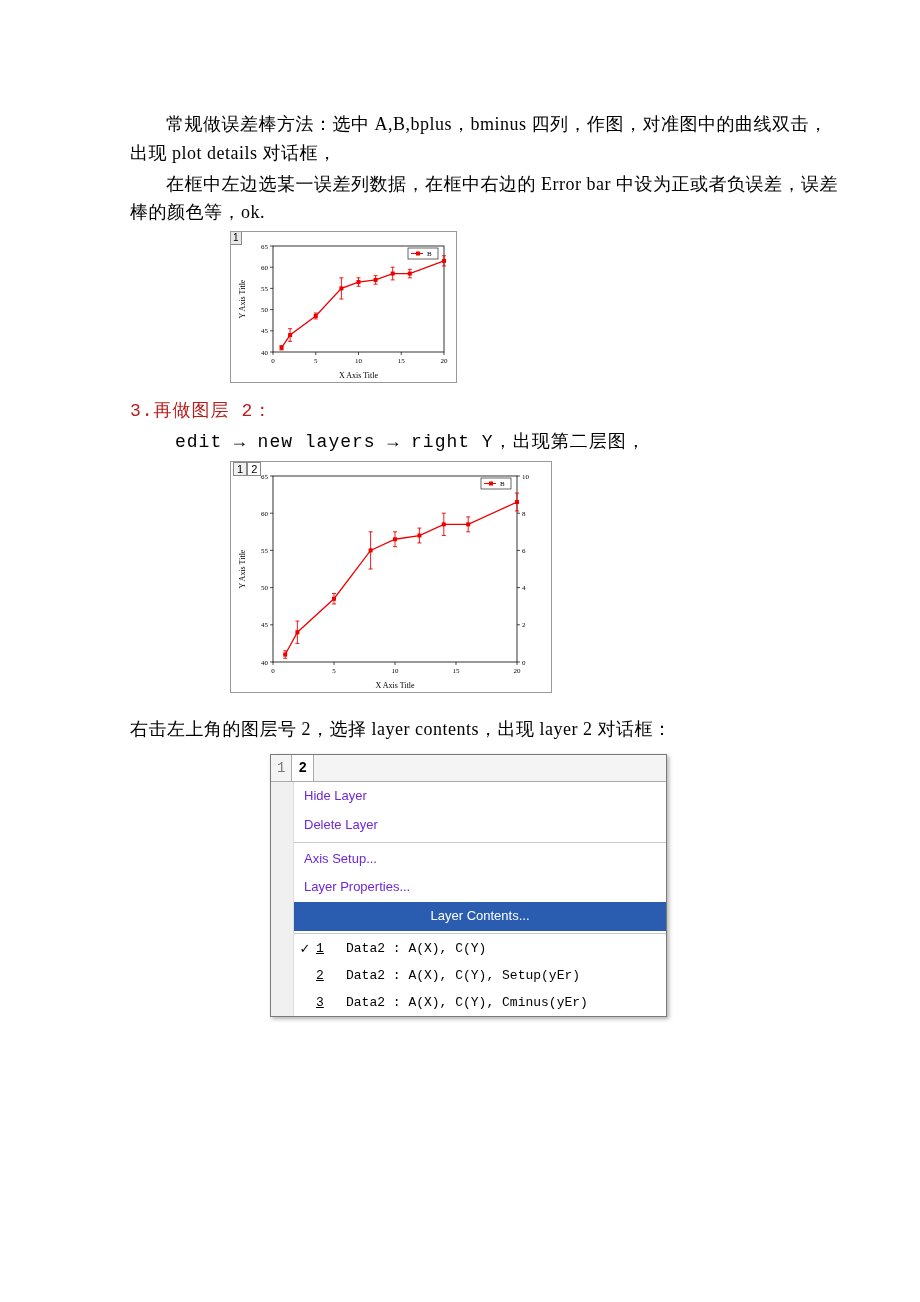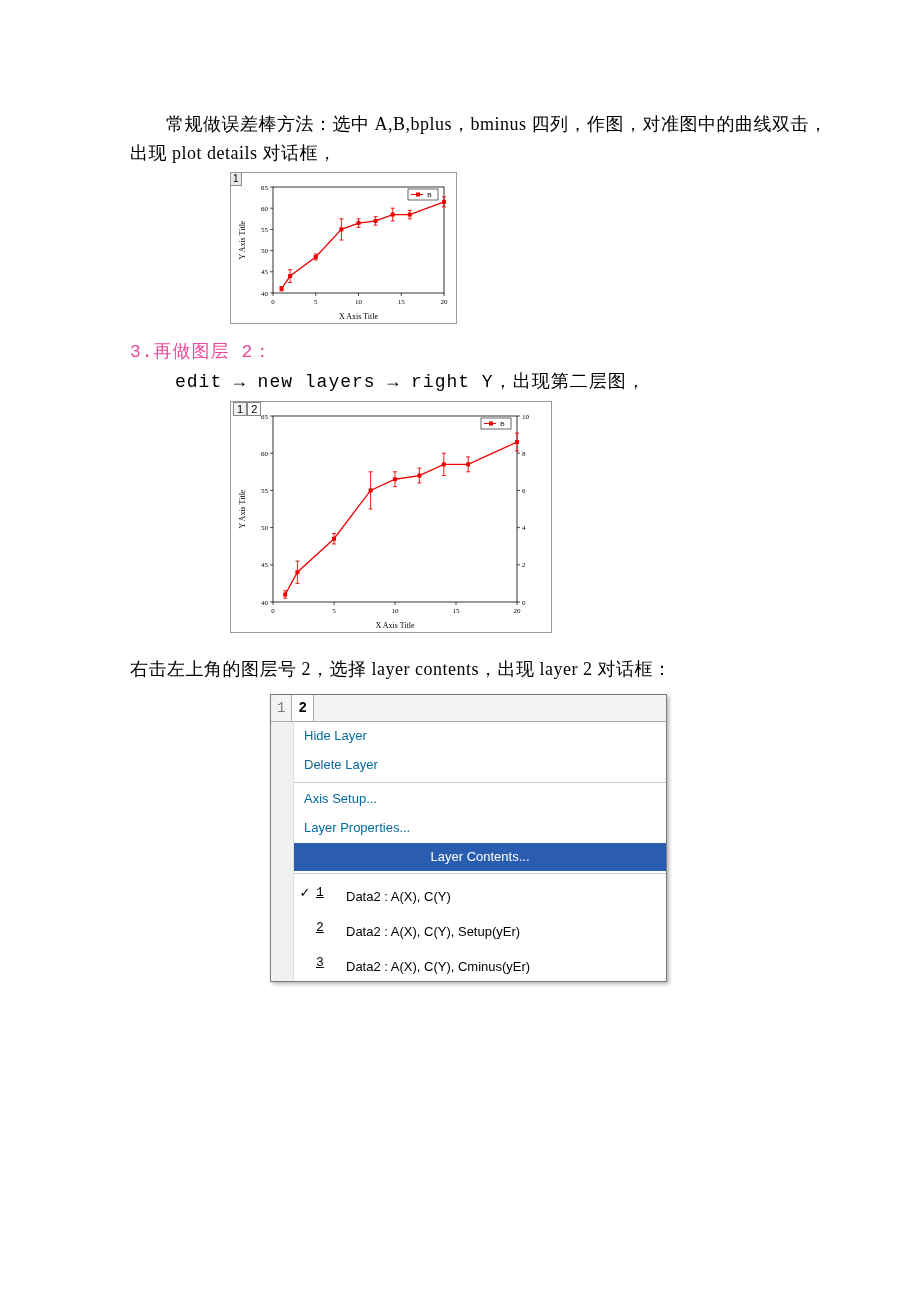--- a/index.html
+++ b/index.html
@@ -15,21 +15,21 @@
   .page {
     padding: 110px 80px 60px 130px;
   }
   .para {
     margin: 0 0 2px 0;
     text-align: left;
     letter-spacing: 0.5px;
   }
   .indent { text-indent: 2em; }
   .mono { font-family: "Courier New", monospace; letter-spacing: 1px; }
-  .red { color: #ec4899; }
+  .red { color: #b91c1c; }
   .h3 { margin-top: 14px; margin-bottom: 2px; }
   .chart-box {
     margin: 4px 0 4px 100px;
     border: 1px solid #999;
     background: #fff;
     position: relative;
   }
   .chart1 { width: 225px; height: 150px; }
   .chart2 { width: 320px; height: 230px; }
   .layer-tab {
@@ -72,45 +72,46 @@
     display:flex;
   }
   .menu-gutter {
     width:22px;
     background:#f0f0f0;
     border-right:1px solid #ddd;
   }
   .menu-items { flex:1; }
   .menu-item {
     padding:4px 10px;
-    color:#0369a1;
+    color:#6d28d9;
     white-space:nowrap;
   }
   .menu-sep { border-top:1px solid #ccc; margin:2px 0; }
   .menu-item.highlight {
     background:#2a5db0;
     color:#fff;
     text-align:center;
   }
   .menu-data {
     display:flex;
     align-items:center;
     padding:3px 6px 3px 0;
   }
   .menu-data .chk { width:22px; text-align:center; }
   .menu-data .num { width:20px; text-decoration:underline; font-family:"Courier New",monospace;}
-  .menu-data .txt { font-family:Liberation Sans, sans-serif; padding-left:10px;margin-top:8px;}
+  .menu-data .txt { font-family:Liberation Mono, monospace; padding-left:10px;}
 </style>
 </head>
 <body>
 
 <div class="page">
 
   <p class="para indent">常规做误差棒方法：选中 A,B,bplus，bminus 四列，作图，对准图中的曲线双击，出现 plot details 对话框，</p>
 
+  <p class="para indent">在框中左边选某一误差列数据，在框中右边的 Error bar 中设为正或者负误差，误差棒的颜色等，ok.</p>
 
   <div class="chart-box chart1">
     <div class="layer-tab">1</div>
     <svg viewBox="0 0 225 150" width="225" height="150">
       <g id="plot1">
           <rect x="42" y="14" width="171" height="106" fill="none" stroke="#000" stroke-width="0.8"></rect>
           <line x1="42" y1="120" x2="42" y2="123" stroke="#000" stroke-width="0.7"></line>
           <text x="42" y="131" font-size="7" text-anchor="middle" fill="#000">0</text>
           <line x1="84.75" y1="120" x2="84.75" y2="123" stroke="#000" stroke-width="0.7"></line>
           <text x="84.75" y="131" font-size="7" text-anchor="middle" fill="#000">5</text>

